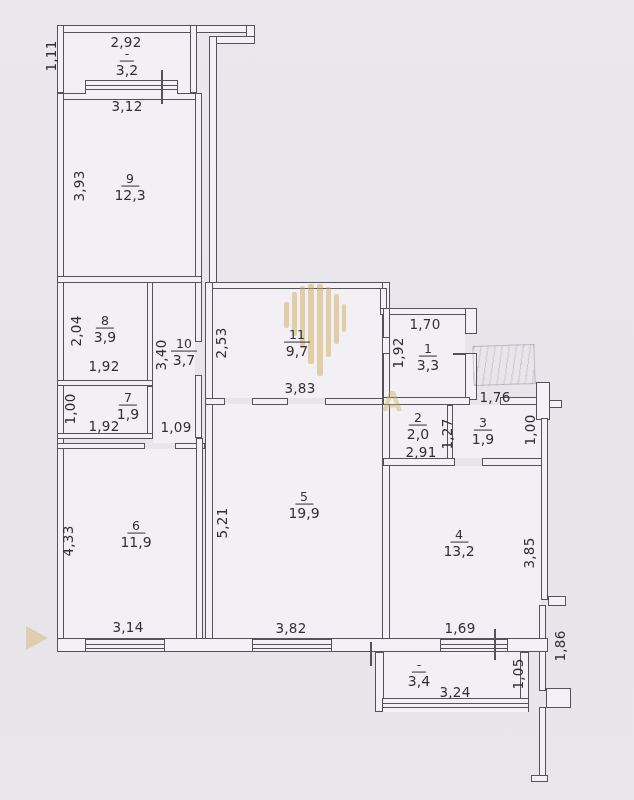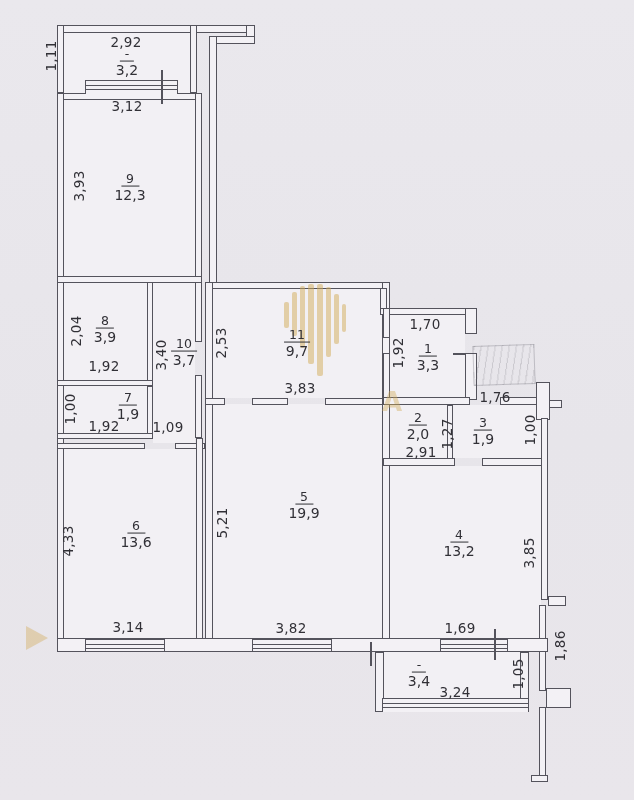--- a/index.html
+++ b/index.html
@@ -148,21 +148,21 @@
       </g>
     </svg>
   </div>
   <div class="wm wm-a" style="left:392px;top:402px">А</div>
   <div class="wm wm-tri" style="left:26px;top:626px"></div>
 
   <div class="dim" style="left:126px;top:42px">2,92</div>
   <div class="dim" style="left:127px;top:106px">3,12</div>
   <div class="dim" style="left:104px;top:366px">1,92</div>
   <div class="dim" style="left:104px;top:426px">1,92</div>
-  <div class="dim" style="left:168px;top:427px">1,09</div>
+  <div class="dim" style="left:176px;top:427px">1,09</div>
   <div class="dim" style="left:300px;top:388px">3,83</div>
   <div class="dim" style="left:425px;top:324px">1,70</div>
   <div class="dim" style="left:421px;top:452px">2,91</div>
   <div class="dim" style="left:495px;top:397px">1,76</div>
   <div class="dim" style="left:291px;top:628px">3,82</div>
   <div class="dim" style="left:128px;top:627px">3,14</div>
   <div class="dim" style="left:460px;top:628px">1,69</div>
   <div class="dim" style="left:455px;top:692px">3,24</div>
 
   <div class="dim v" style="left:51px;top:56px">1,11</div>
@@ -215,21 +215,21 @@
   <div class="room" style="left:483px;top:432px">
     <span class="rnum">3</span>
     <span class="rarea">1,9</span>
   </div>
   <div class="room" style="left:304px;top:506px">
     <span class="rnum">5</span>
     <span class="rarea">19,9</span>
   </div>
   <div class="room" style="left:136px;top:535px">
     <span class="rnum">6</span>
-    <span class="rarea">13,6</span>
+    <span class="rarea">11,9</span>
   </div>
   <div class="room" style="left:459px;top:544px">
     <span class="rnum">4</span>
     <span class="rarea">13,2</span>
   </div>
   <div class="room" style="left:419px;top:674px">
     <span class="rnum">-</span>
     <span class="rarea">3,4</span>
   </div>
 

